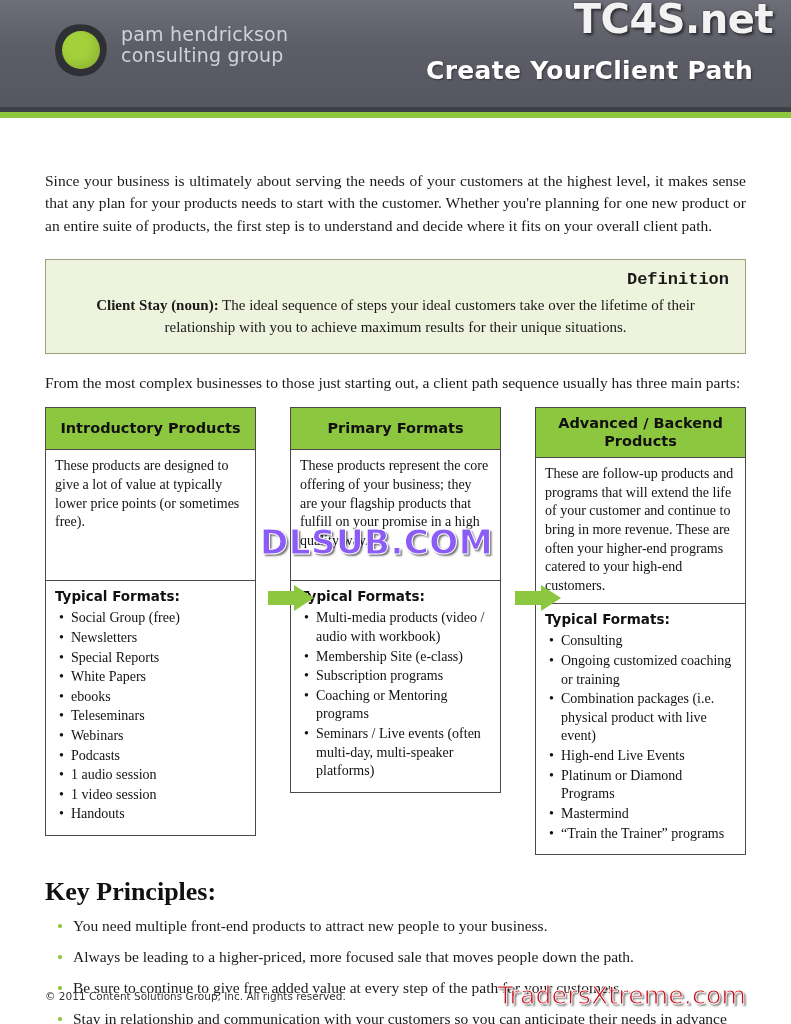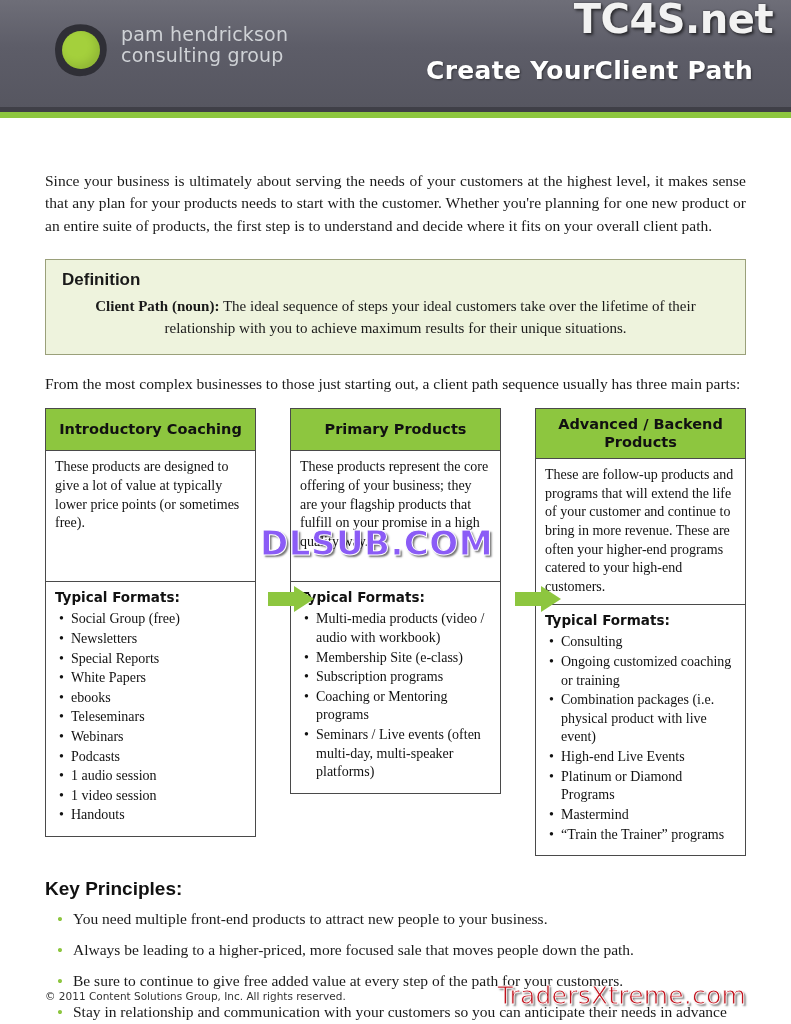--- a/index.html
+++ b/index.html
@@ -87,22 +87,22 @@
     text-align: justify;
   }
 
   .definition-box{
     margin-top: 22px;
     border: 1px solid #9aa07a;
     background:#eef3dd;
     padding: 10px 16px 14px;
   }
   .definition-title{
-    text-align:left;
-    font-family:Liberation Sans, sans-serif;
+    text-align:right;
+    font-family:Liberation Mono, monospace;
     font-weight:bold;
     font-size:17px;
     color:#1a1a1a;
     margin-bottom:6px;
   }
   .definition-body{
     text-align:center;
     font-size:15px;
     line-height:1.45;
     color:#1a1a1a;
@@ -209,23 +209,23 @@
     z-index:5;
     pointer-events:none;
   }
 
   
   .principles{
     margin-top: 22px;
   }
   .principles h2{
     margin:0 0 8px 0;
-    font-family:Liberation Sans, sans-serif;
-    font-weight:bold;
-    font-size:19px;
+    font-family:Liberation Serif, serif;
+    font-weight:bold;
+    font-size:26px;
     color:#111;
   }
   ul.principles-list{
     margin:0; padding-left:28px; list-style:none;
   }
   ul.principles-list li{
     position:relative;
     font-size:15.5px;
     line-height:1.42;
     margin-bottom:9px;
@@ -281,62 +281,62 @@
   <div class="header-stripe-dark"></div>
 </div>
 
 <div class="page">
 
   <p class="intro">Since your business is ultimately about serving the needs of your customers at the highest level, it makes sense that any plan for your products needs to start with the customer.  Whether you're planning for one new product or an entire suite of products, the first step is to understand and decide where it fits on your overall client path.</p>
 
   <div class="definition-box">
     <div class="definition-title">Definition</div>
     <div class="definition-body">
-      <b>Client Path (noun):</b><span> The ideal sequence of steps your ideal customers take over the lifetime of their relationship with you to achieve maximum results for their unique situations.</span>
+      <b>Client Stay (noun):</b><span> The ideal sequence of steps your ideal customers take over the lifetime of their relationship with you to achieve maximum results for their unique situations.</span>
     </div>
   </div>
 
   <p class="lead">From the most complex businesses to those just starting out, a client path sequence usually has three main parts:</p>
 
   <div class="columns">
 
     <div class="watermark-mid">DLSUB.COM</div>
 
     <div class="arrow arrow-1">
       <div class="shaft"></div>
       <div class="head"></div>
     </div>
     <div class="arrow arrow-2">
       <div class="shaft"></div>
       <div class="head"></div>
     </div>
 
     <div class="col">
-      <div class="col-head">Introductory Coaching</div>
+      <div class="col-head">Introductory Products</div>
       <div class="col-desc">These products are designed to give a lot of value at typically lower price points (or sometimes free).</div>
       <div class="col-body">
         <div class="formats-label">Typical Formats:</div>
         <ul class="items">
           <li>Social Group (free)</li>
           <li>Newsletters</li>
           <li>Special Reports</li>
           <li>White Papers</li>
           <li>ebooks</li>
           <li>Teleseminars</li>
           <li>Webinars</li>
           <li>Podcasts</li>
           <li>1 audio session</li>
           <li>1 video session</li>
           <li>Handouts</li>
         </ul>
       </div>
     </div>
 
     <div class="col">
-      <div class="col-head">Primary Products</div>
+      <div class="col-head">Primary Formats</div>
       <div class="col-desc">These products represent the core offering of your business; they are your flagship products that fulfill on your promise in a high quality way.</div>
       <div class="col-body">
         <div class="formats-label">Typical Formats:</div>
         <ul class="items">
           <li>Multi-media products (video / audio with workbook)</li>
           <li>Membership Site (e-class)</li>
           <li>Subscription programs</li>
           <li>Coaching or Mentoring programs</li>
           <li>Seminars / Live events (often multi-day, multi-speaker platforms)</li>
         </ul>

